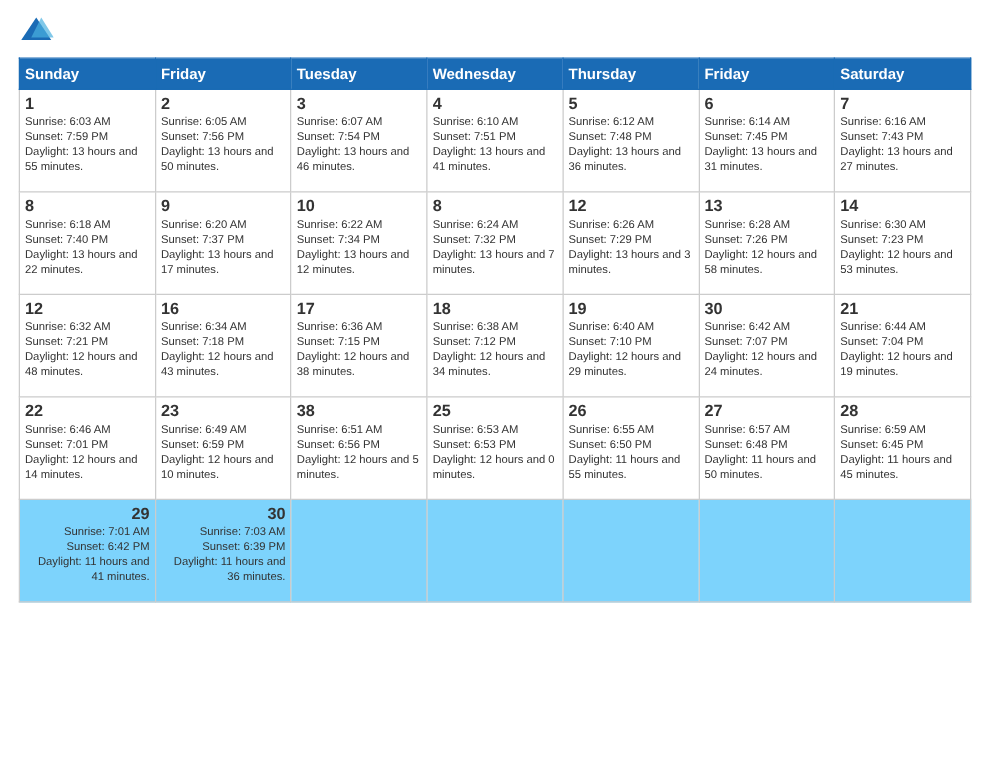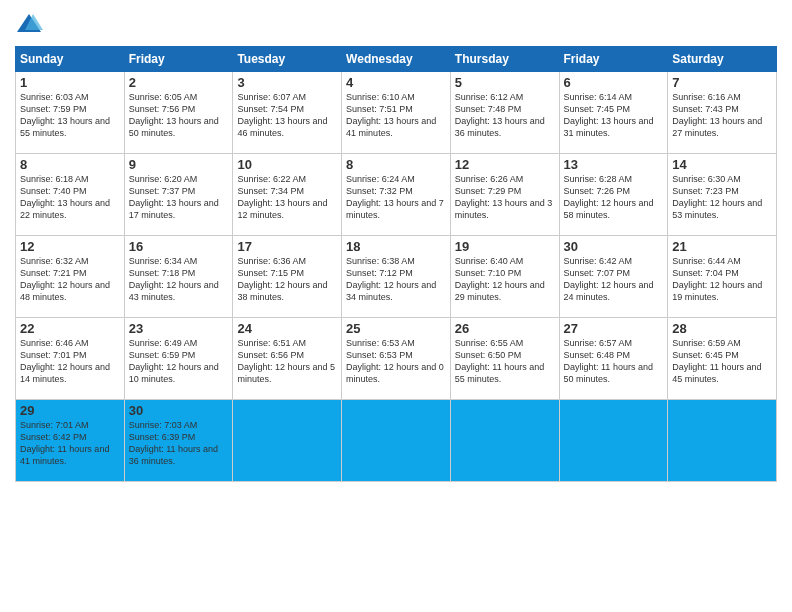--- a/index.html
+++ b/index.html
@@ -75,21 +75,22 @@
     .calendar tbody tr td {
       vertical-align: top;
       border: 1px solid #ccc;
       padding: 3px 4px;
       font-size: 9.5px;
       color: #333;
       height: 82px;
       width: 113px;
     }
     .calendar tbody tr:last-child td {
-      background: #0ea5e9;
+      background: #7dd3fc;
+      text-align: right;
     }
     .day-num {
       font-size: 13px;
       font-weight: bold;
       display: block;
       margin-bottom: 1px;
     }
     .day-info {
       font-size: 9px;
       line-height: 1.35;
@@ -318,21 +319,21 @@
       </td>
           <td>
         <span class="day-num">23</span>
         <div class="day-info">
           Sunrise: 6:49 AM<br>
           Sunset: 6:59 PM<br>
           Daylight: 12 hours and 10 minutes.
         </div>
       </td>
           <td>
-        <span class="day-num">24</span>
+        <span class="day-num">38</span>
         <div class="day-info">
           Sunrise: 6:51 AM<br>
           Sunset: 6:56 PM<br>
           Daylight: 12 hours and 5 minutes.
         </div>
       </td>
           <td>
         <span class="day-num">25</span>
         <div class="day-info">
           Sunrise: 6:53 AM<br>

